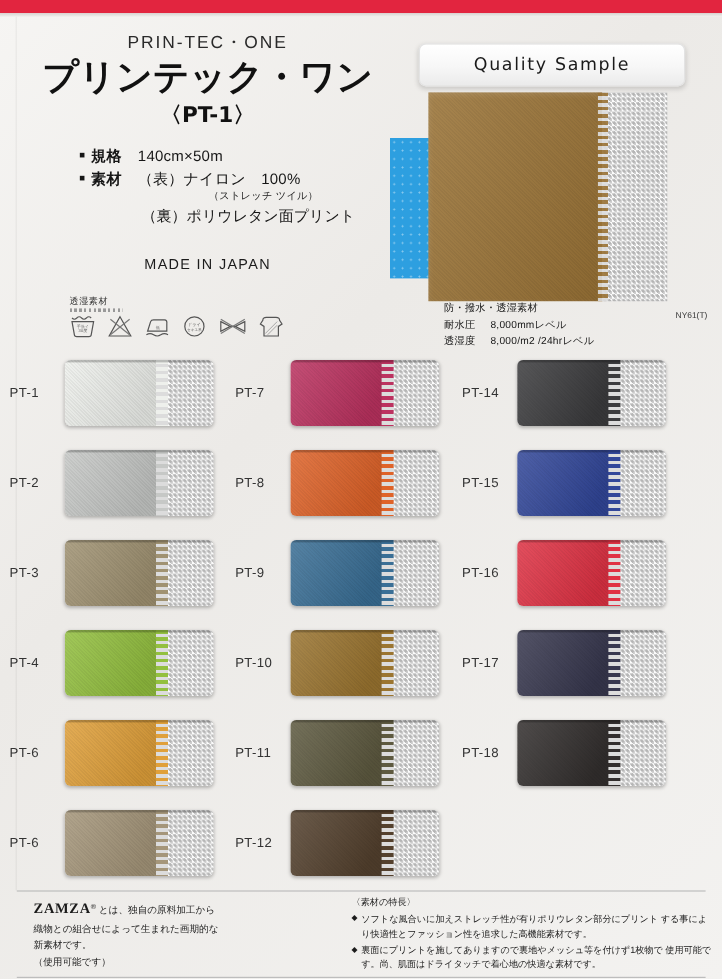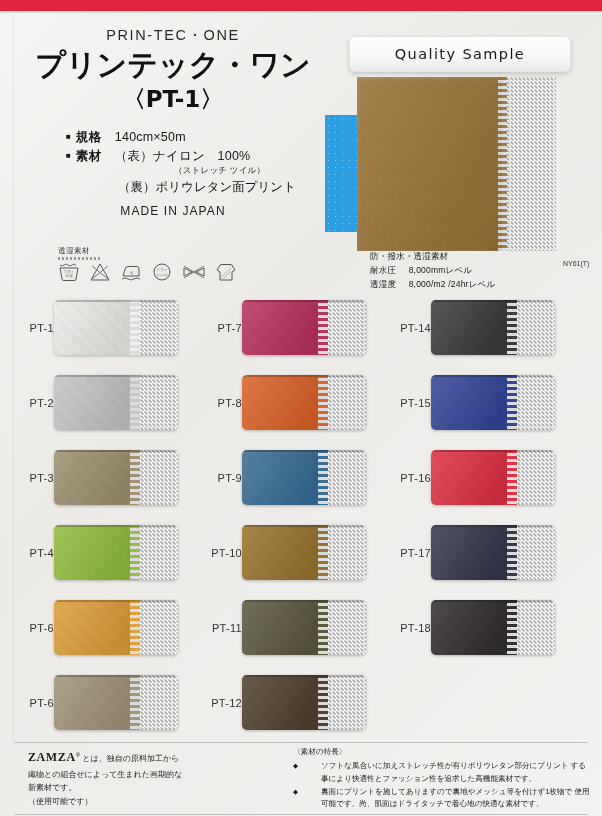--- a/index.html
+++ b/index.html
@@ -29,31 +29,31 @@
   .brand-block { position: absolute; left: 18px; top: 12px; width: 310px; text-align: center; }
   .brand-en {
     font-size: 14.5px; letter-spacing: 1.6px; color: #2a2a2a; font-weight: 500;
   }
   .brand-jp {
     font-size: 30px; font-weight: 700; color: #111; letter-spacing: 0px;
     margin-top: 4px; line-height: 1.05;
     font-family: "DejaVu Sans", sans-serif;
   }
   .brand-code {
-    font-size: 23px; font-weight: 700; color: #111; margin-top: 3px;
+    font-size: 18px; font-weight: 700; color: #111; margin-top: 3px;
     font-family: "DejaVu Sans", sans-serif;
   }
   .specs { margin-top: 13px; text-align: left; padding-left: 48px; }
   .spec-row { display: flex; align-items: baseline; font-size: 12.5px; color: #161616; line-height: 1.55; }
   .bullet { font-size: 8px; margin-right: 5px; position: relative; top: -2px; }
   .spec-label { font-weight: 700; letter-spacing: .5px; }
   .spec-val { margin-left: 13px; font-weight: 500; letter-spacing: .2px; }
   .spec-sub { font-size: 8.5px; color: #222; padding-left: 108px; margin-top: -1px; letter-spacing: .2px; }
   .spec-row2 { padding-left: 52px; font-size: 12.5px; color: #161616; margin-top: 2px; font-weight: 500;}
-  .made-in { margin-top: 8px; font-size: 12px; letter-spacing: 1.1px; color: #1c1c1c; text-align:center; }
+  .made-in { margin-top: 24px; font-size: 12px; letter-spacing: 1.1px; color: #1c1c1c; text-align:center; }
 
   
   .care { position: absolute; left: 58px; top: 232px; width: 250px; }
   .care-title { font-size: 7.5px; color: #333; letter-spacing:.5px; margin-bottom: 1px; }
   .care-underline { width: 44px; height: 3px; margin-bottom: 2px;
       background: repeating-linear-gradient(90deg,#999 0 2px,transparent 2px 4px); }
   .care-icons { display: flex; gap: 9px; align-items: center; }
   .care-icons svg { display: block; }
 
   
@@ -96,21 +96,21 @@
         #9a7336 0 3px, #dedede 3px 6px);
     -webkit-mask-image: linear-gradient(90deg,#000 0 100%);
     opacity:.9;
   }
 
   
   .tech { position: absolute; left: 370px; top: 236px; font-size: 8.5px; color: #161616; line-height: 1.62; letter-spacing:.2px; }
   .tech-code { position: absolute; left: 563px; top: 246px; font-size: 7px; color: #333; }
 
   
-  .grid { position: absolute; left: 0; top: 290px; width: 486px; height: 450px; text-align: right; }
+  .grid { position: absolute; left: 0; top: 290px; width: 486px; height: 450px; }
   .col { position: absolute; top: 0; width: 192px; }
   .col1 { left: 8px; } .col2 { left: 196px; } .col3 { left: 385px; }
   .sw-row { position: relative; height: 75px; display: flex; align-items: center; }
   .sw-label { width: 46px; font-size: 11px; color: #333; letter-spacing: .3px; font-family:"Liberation Sans",sans-serif; }
   .sw {
     position: relative; width: 124px; height: 55px; border-radius: 5px;
     overflow: hidden; box-shadow: 0 1px 3px rgba(0,0,0,.25);
   }
   .sw .c {
     position: absolute; left: 0; top: 0; width: 82px; height: 100%;
@@ -133,21 +133,21 @@
 
   
   .footer { position: absolute; left: 0; top: 742px; width: 602px; height: 74px; }
   .foot-sep { position:absolute; left:14px; top:0; width:574px; height:1px; background:#bdbdbd;}
   .foot-sep2 { position:absolute; left:14px; top:72px; width:574px; height:1px; background:#bdbdbd;}
   .foot-left { position: absolute; left: 28px; top: 5px; width: 210px; font-size: 8px; color: #1b1b1b; line-height: 1.72; }
   .zamza { font-family: "Liberation Serif", serif; font-weight: 700; font-size: 12px; letter-spacing: .6px; }
   .reg { font-size: 6px; vertical-align: super; }
   .foot-right { position: absolute; left: 293px; top: 4px; width: 300px; font-size: 7.6px; color: #1b1b1b; line-height: 1.62; }
   .foot-right .ftitle { margin-bottom: 2px; }
-  .feat { display: flex; margin-bottom: 1px; gap: 20px; }
+  .feat { display: flex; margin-bottom: 1px; }
   .diamond { margin-right: 3px; font-size: 6.5px; position:relative; top:1px;}
   
   .fold { position:absolute; left:13px; top:14px; width:1px; height:728px; background:rgba(0,0,0,.05);}
 </style>
 </head>
 <body>
 
 <div class="page">
 
   <div class="red-band"></div>

